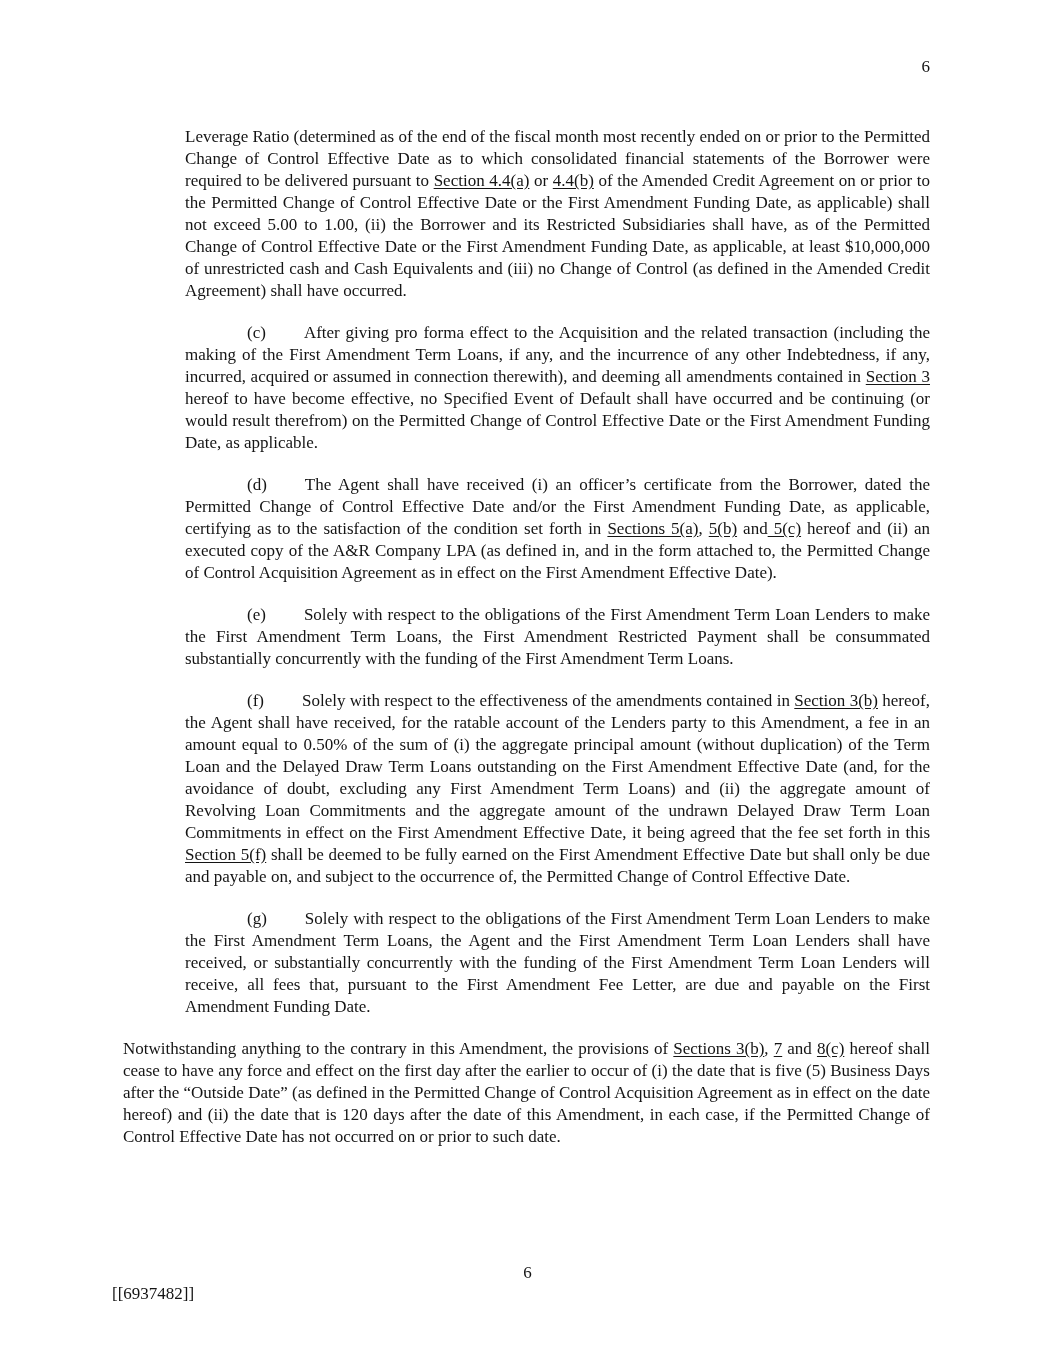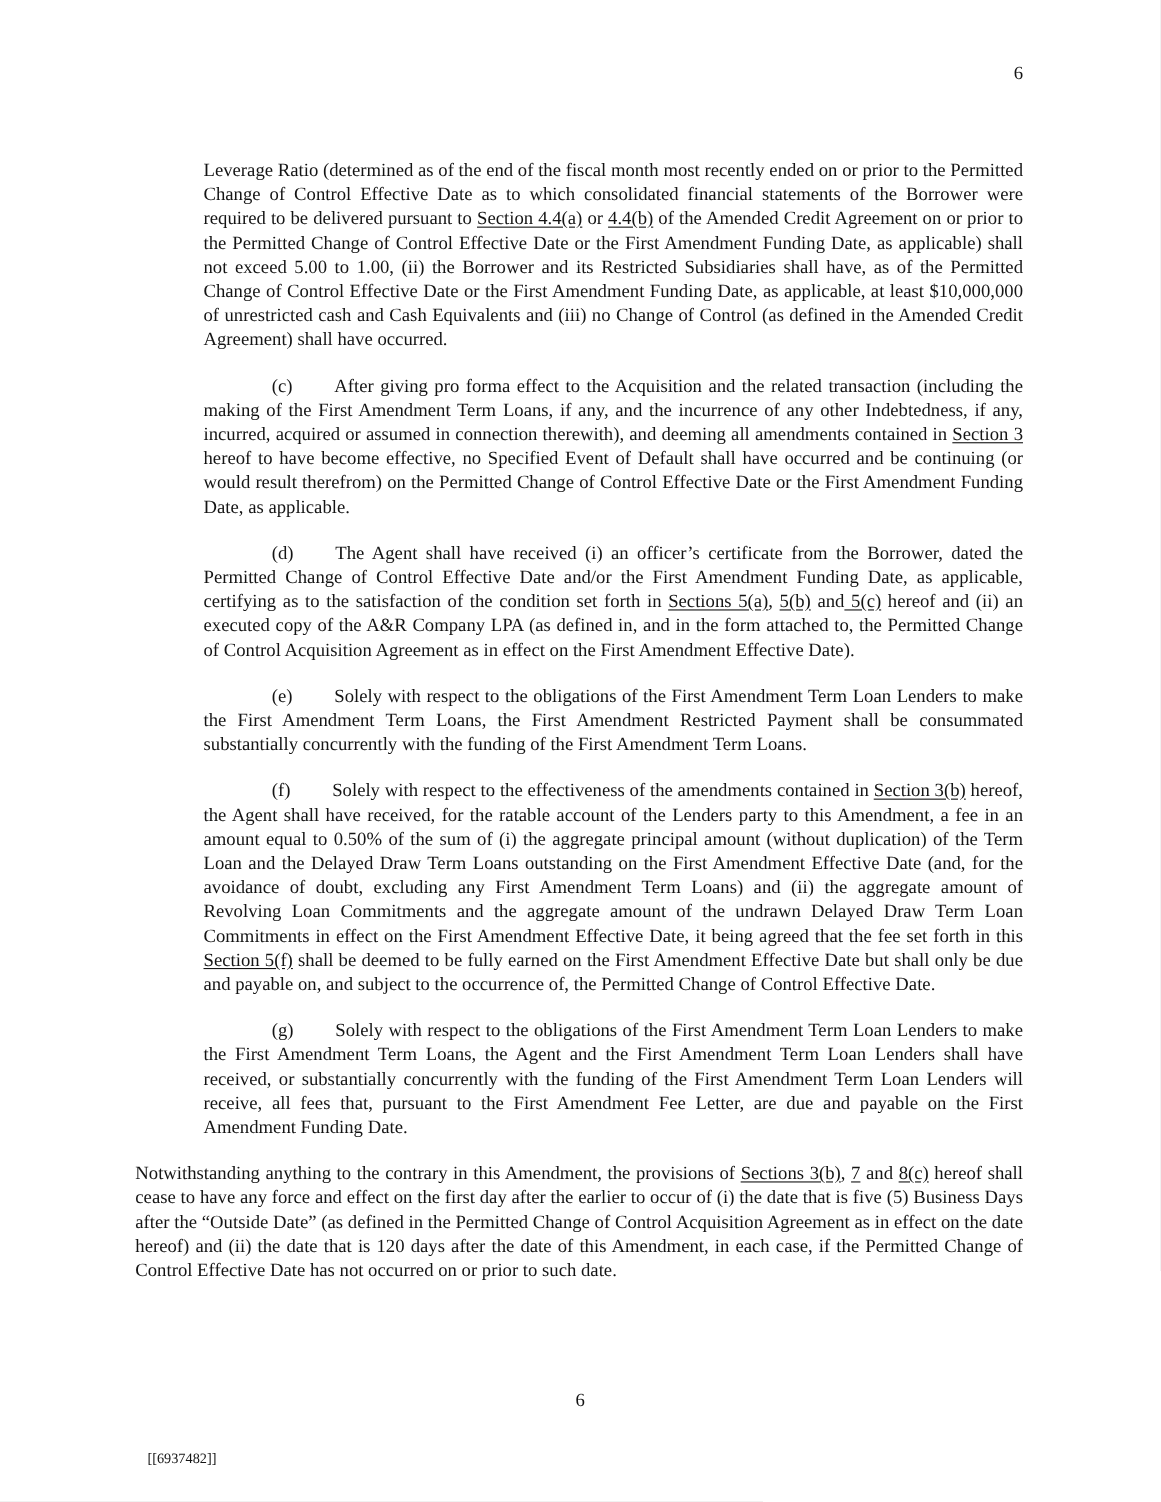--- a/index.html
+++ b/index.html
@@ -21,21 +21,21 @@
   }
   .header-pagenum {
     position: absolute;
     top: 56px;
     left: 123px;
     width: 807px;
     text-align: right;
   }
   .content {
     position: absolute;
-    top: 144px;
+    top: 126px;
     left: 123px;
     width: 807px;
   }
   .para {
     margin: 0 0 20px 0;
     text-align: justify;
   }
   .para.indented {
     margin-left: 62px;
   }
@@ -53,24 +53,23 @@
   .footer-pagenum {
     position: absolute;
     top: 1262px;
     left: 0;
     width: 1055px;
     text-align: center;
   }
   .footer-docid {
     position: absolute;
     top: 1286px;
-    left: 134px;
-    font-size: 13px;
+    left: 112px;
+    font-size: 17px;
     line-height: 16px;
-    margin-top: 32px;
   }
 </style>
 </head>
 <body>
 
 <div class="page">
   <div class="header-pagenum">6</div>
 
   <div class="content">
       <p class="para indented"><span class="">Leverage Ratio (determined as of the end of the fiscal month most recently ended on or prior to the Permitted Change of Control Effective Date as to which consolidated financial statements of the Borrower were required to be delivered pursuant to </span><span class="u">Section 4.4(a)</span><span class=""> or </span><span class="u">4.4(b)</span><span class=""> of the Amended Credit Agreement on or prior to the Permitted Change of Control Effective Date or the First Amendment Funding Date, as applicable) shall not exceed 5.00 to 1.00, (ii) the Borrower and its Restricted Subsidiaries shall have, as of the Permitted Change of Control Effective Date or the First Amendment Funding Date, as applicable, at least $10,000,000 of unrestricted cash and Cash Equivalents and (iii) no Change of Control (as defined in the Amended Credit Agreement) shall have occurred.</span></p>

